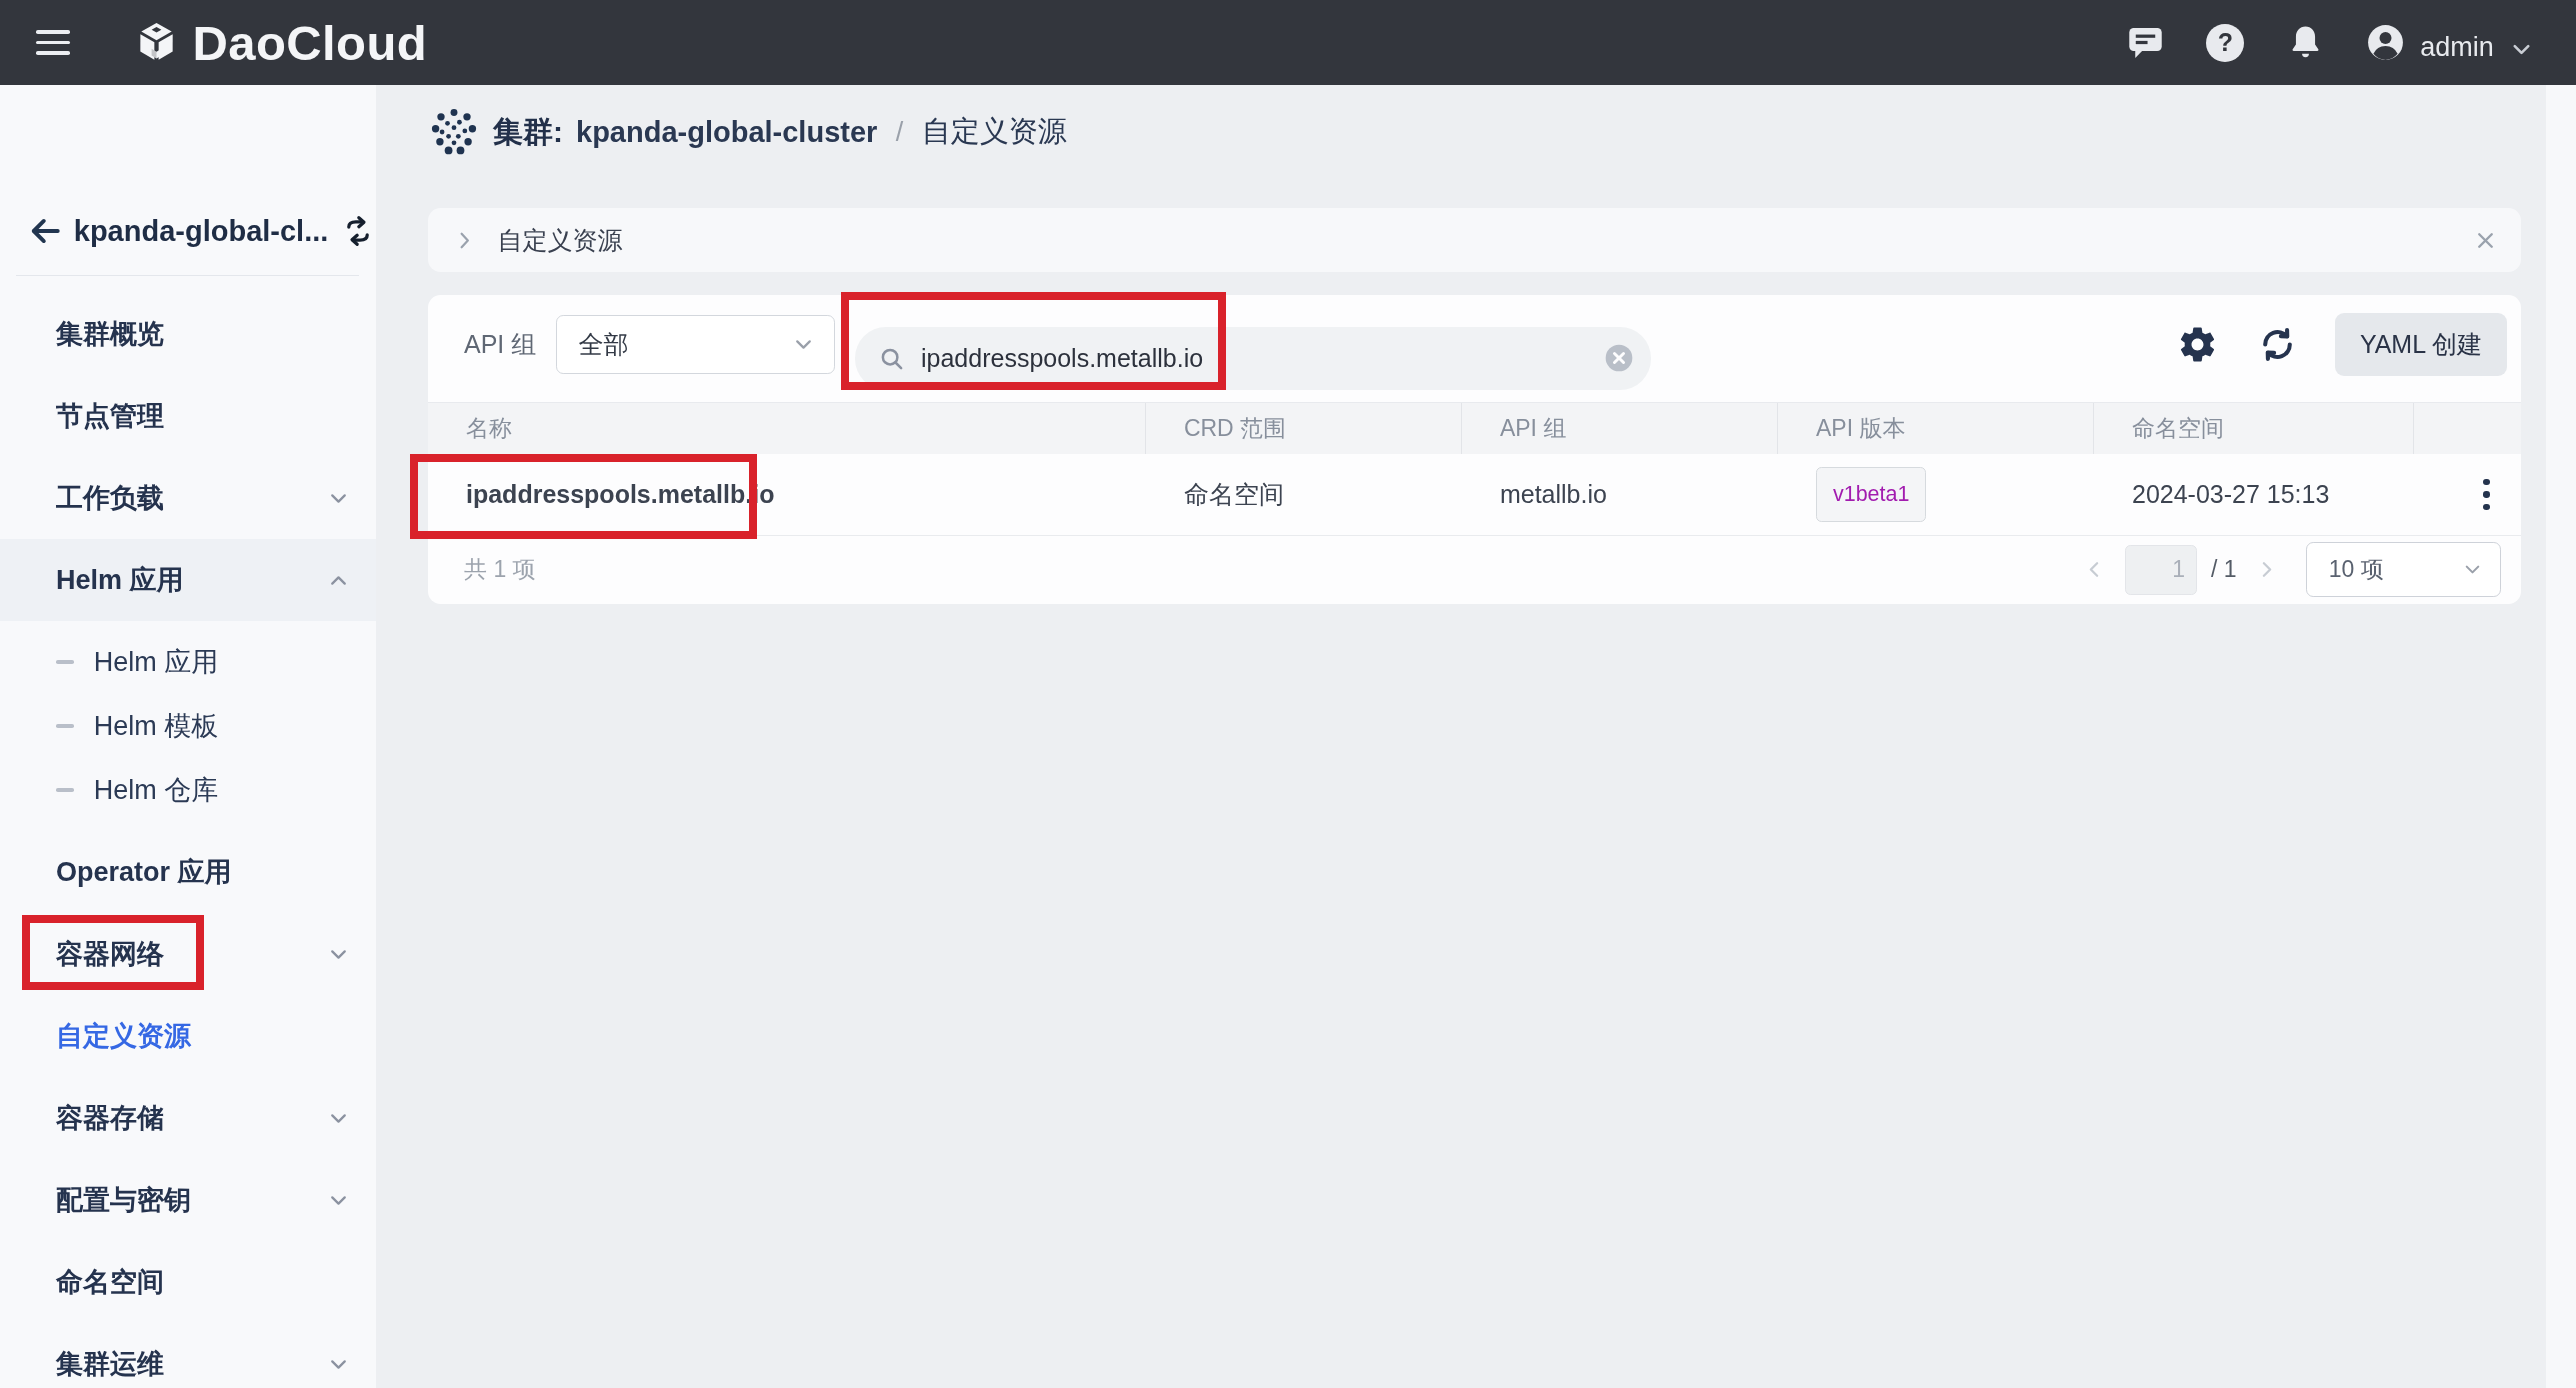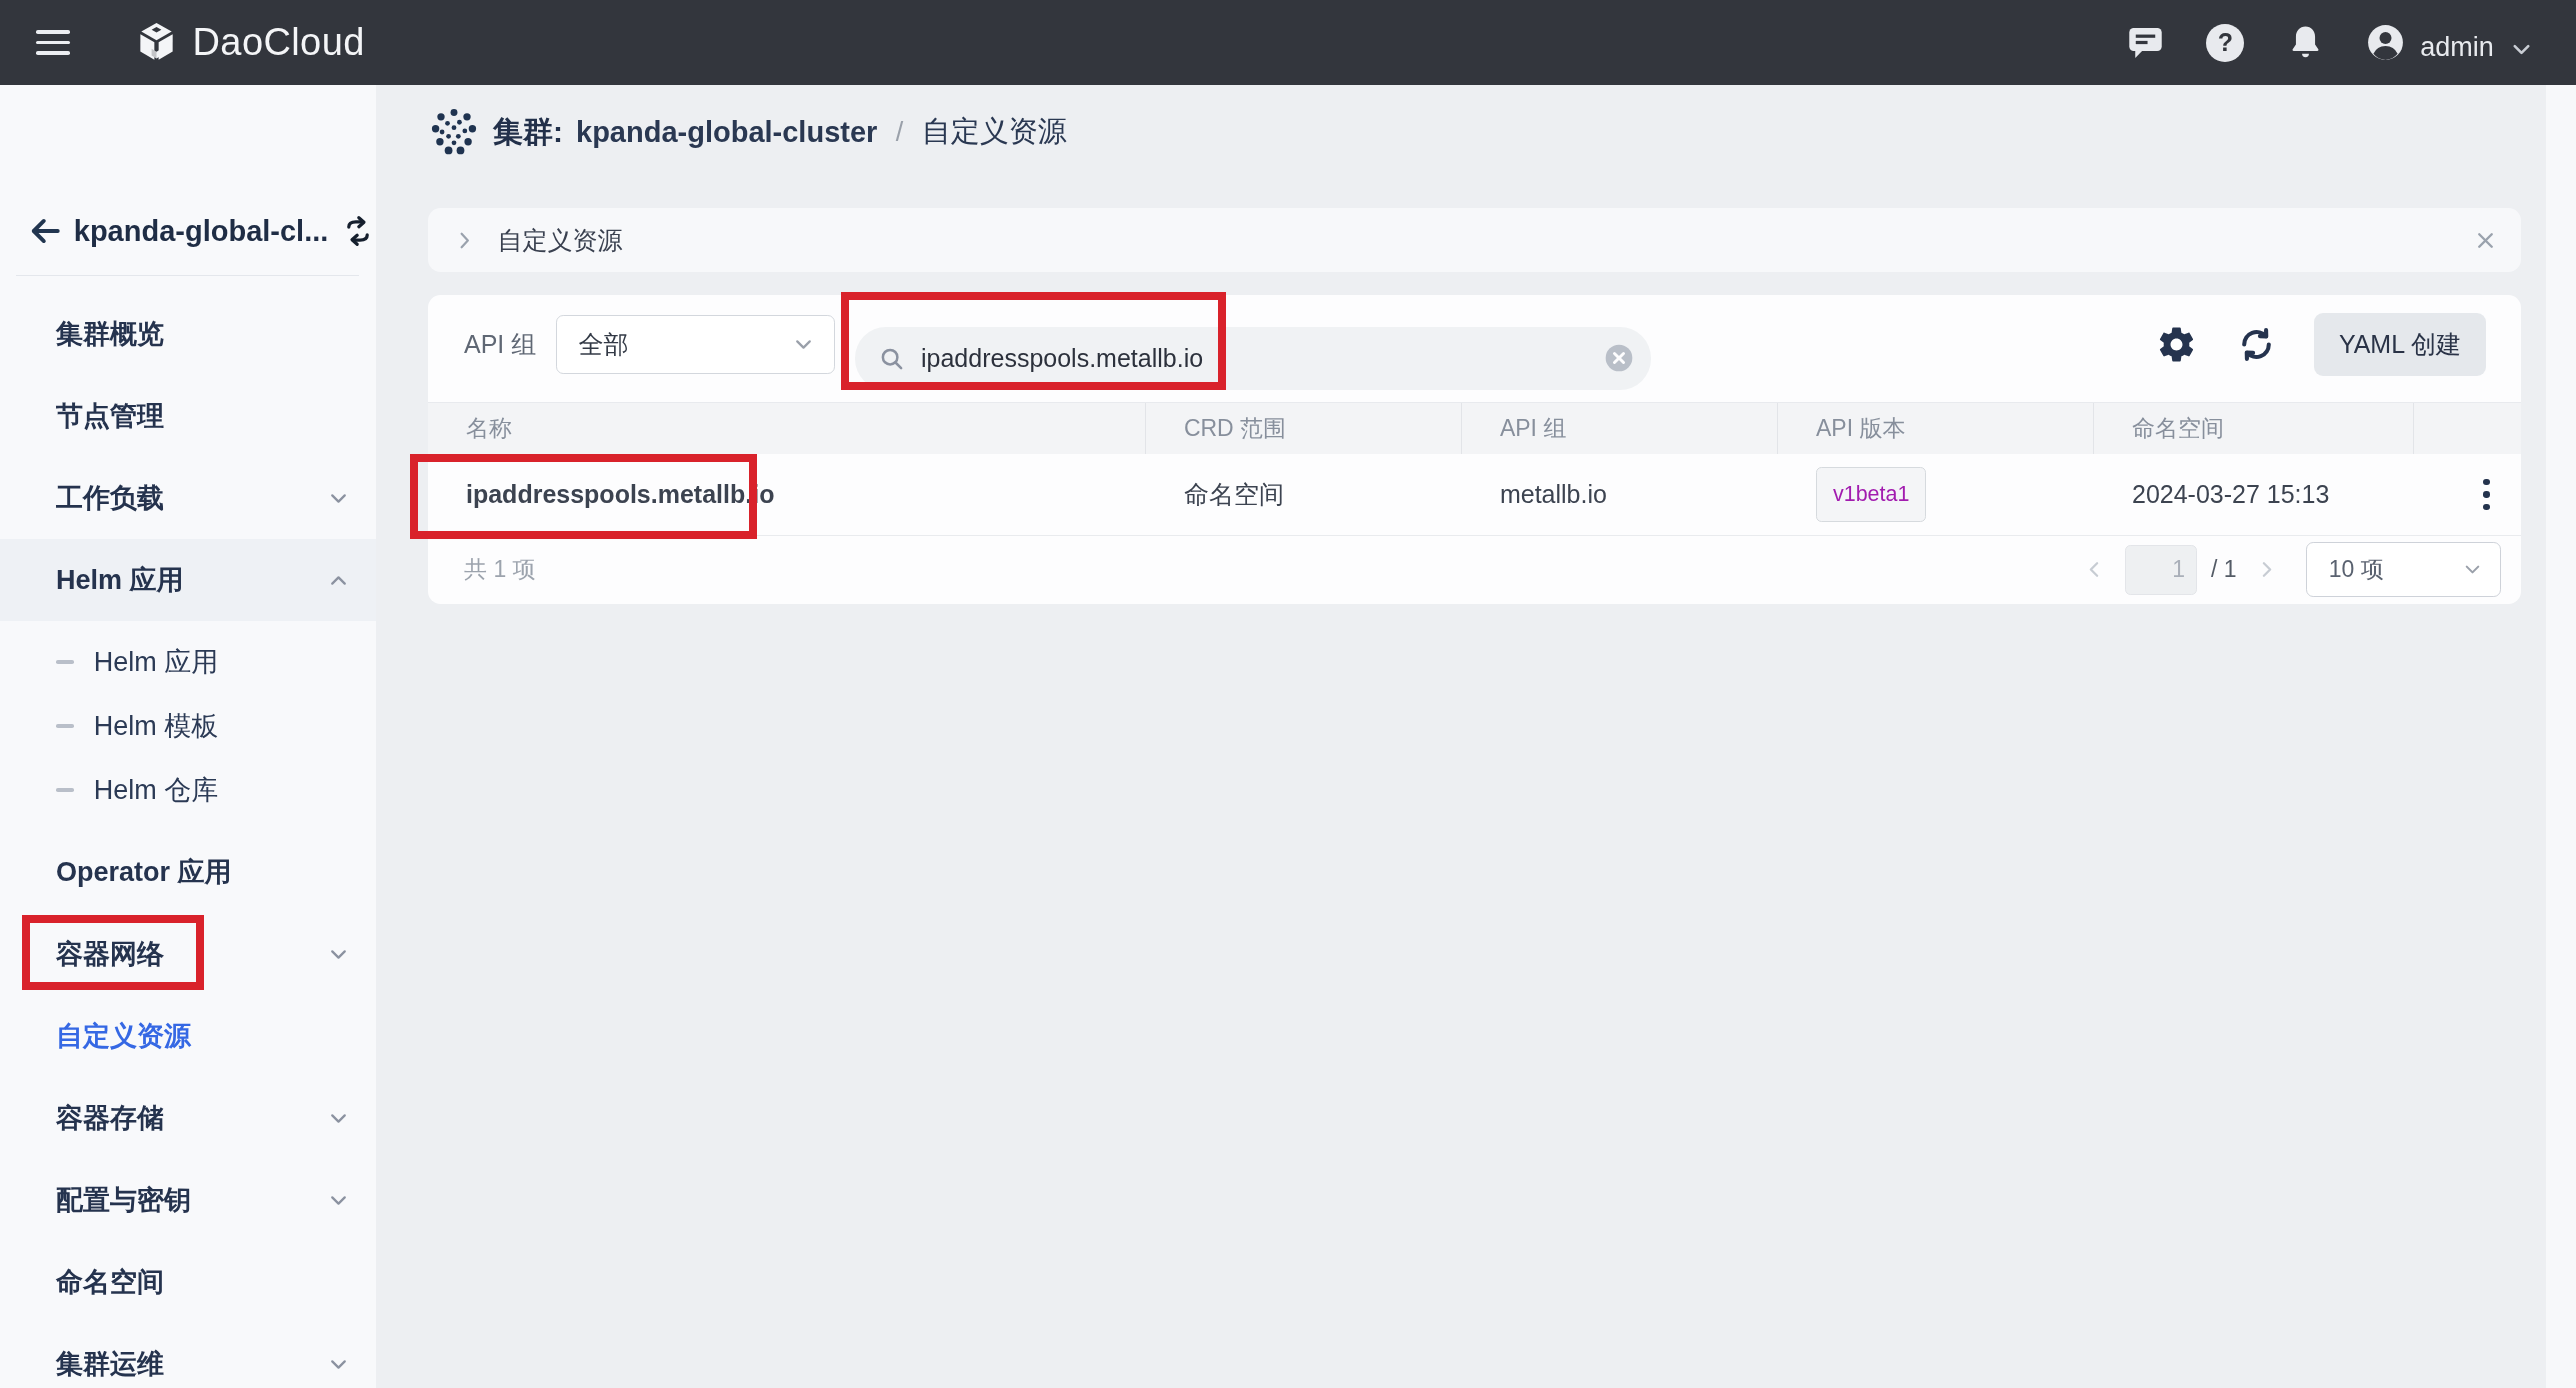--- a/index.html
+++ b/index.html
@@ -7,21 +7,21 @@
   body { font-family:"Liberation Sans","DejaVu Sans",sans-serif; background:#edeff2; overflow:hidden; }
   .screen { position:relative; width:2576px; height:1388px; background:#edeff2; }
 
   
   .topbar { position:absolute; top:0; left:0; width:2576px; height:85px; background:#33363d;
             display:flex; align-items:center; z-index:10; }
   .hamburger { margin-left:36px; width:34px; height:25px; display:flex; flex-direction:column;
                justify-content:space-between; cursor:pointer; }
   .hamburger span { display:block; height:3.6px; border-radius:1.8px; background:#eceef2; }
   .brand { display:flex; align-items:center; margin-left:63px; gap:12.5px; }
-  .brand-name { color:#f4f5f7; font-size:38px; font-weight:400; letter-spacing:0.4px; }
+  .brand-name { color:#f4f5f7; font-size:49px; font-weight:700; letter-spacing:0.4px; }
   .topbar-right { margin-left:auto; margin-right:41px; display:flex; align-items:center; gap:39px; }
   .tb-icon { width:41px; height:41px; display:flex; align-items:center; justify-content:center; cursor:pointer; }
   .help-circle { width:38px; height:38px; border-radius:50%; background:#e8eaee; color:#33363d;
                  font-size:25px; font-weight:800; display:flex; align-items:center; justify-content:center; }
   .admin-wrap { display:flex; align-items:flex-end; gap:14.3px; cursor:pointer; }
   .admin-name { color:#e8eaee; font-size:27px; }
 
   
   .sidebar { position:absolute; top:85px; left:0; width:376px; height:1303px; background:#f8f9fb; z-index:5; }
   .side-head { position:absolute; top:114px; left:0; width:376px; height:64px; display:flex; align-items:center; }
@@ -63,21 +63,21 @@
   .api-label { margin-left:36px; font-size:25px; color:#5f6774; }
   .api-select { margin-left:19.7px; width:279px; height:59px; background:#fff; border:1.8px solid #d3d7dd;
                 border-radius:7.2px; display:flex; align-items:center; justify-content:space-between;
                 padding:0 18px 0 21.5px; cursor:pointer;gap:21px; }
   .api-select .sel-val { font-size:25px; color:#333a46; }
   .search-wrap { position:absolute; left:427px; top:16px; width:796px; height:63px; }
   .search-input { width:796px; height:63px; background:#f0f2f4; border:none; outline:none; border-radius:31px;
                   padding:0 63px 0 66px; font-size:25px; color:#2c313c; font-family:inherit; }
   .search-mag { position:absolute; left:21.5px; top:17px; pointer-events:none; }
   .search-clear { position:absolute; right:16px; top:15px; cursor:pointer; }
-  .toolbar-right { margin-left:auto; margin-right:35px; display:flex; align-items:center; gap:35px; }
+  .toolbar-right { margin-left:auto; margin-right:14px; display:flex; align-items:center; gap:35px; }
   .icon-btn { width:45px; height:45px; display:flex; align-items:center; justify-content:center; cursor:pointer; }
   .yaml-btn { width:172px; height:63px; background:#e5e8ec; border:none; border-radius:9px;
               font-size:25px; color:#2a3347; font-family:inherit; font-weight:500; cursor:pointer; }
 
   
   .table { position:absolute; top:107px; left:0; width:100%;border-radius:13px; }
   .t-head { display:flex; height:52px; background:#f3f4f6; border-top:0.9px solid #e8eaee; }
   .t-head .cell { display:flex; align-items:center; padding-left:38px; font-size:23px; color:#878f9c;
                   border-right:0.9px solid #e2e4e8; }
   .t-head .cell:last-child { border-right:none; }

